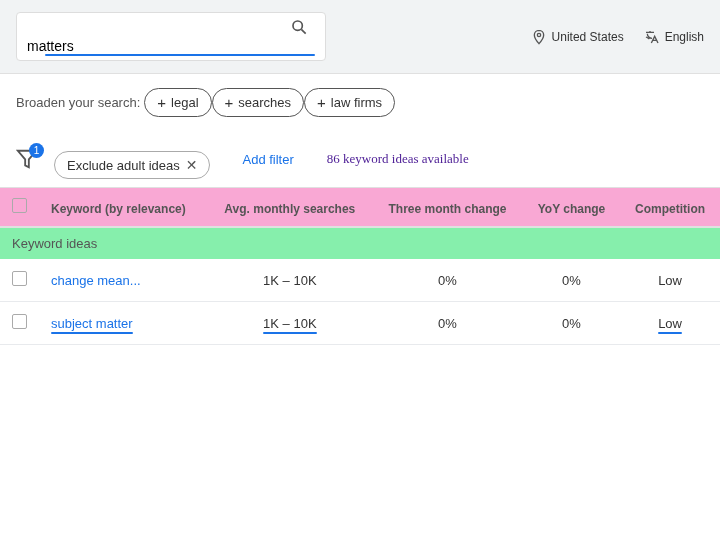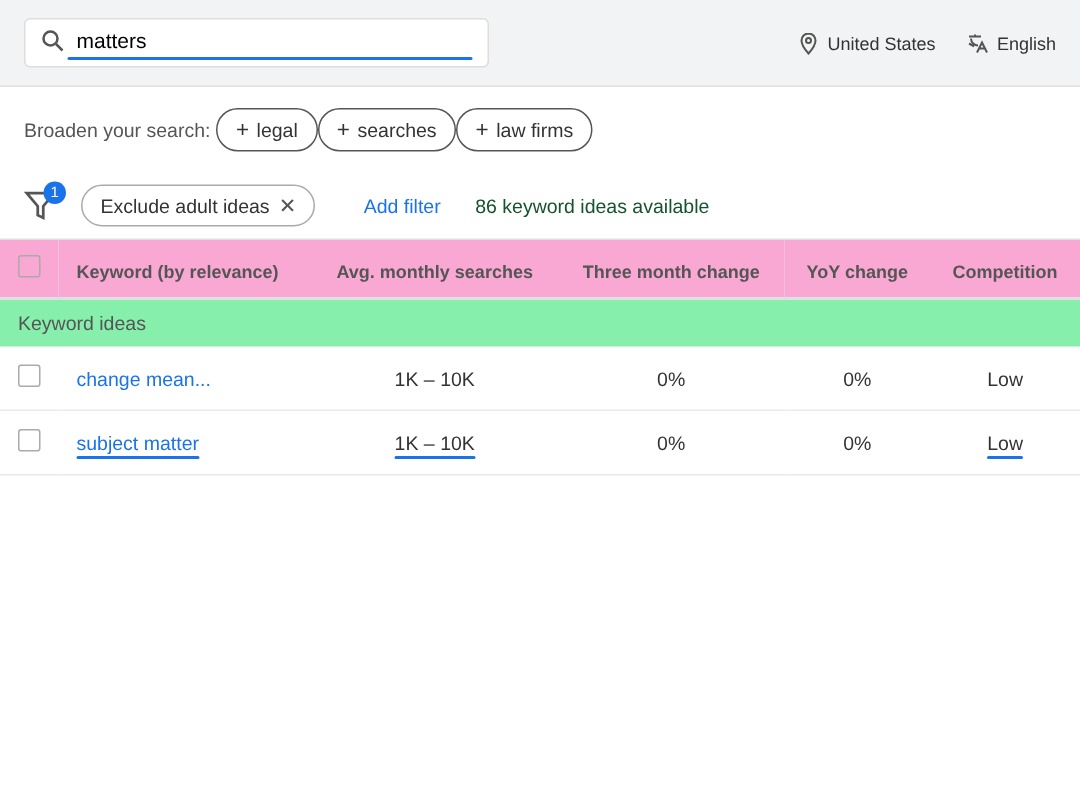--- a/index.html
+++ b/index.html
@@ -16,27 +16,28 @@
     .search-bar {
       display: flex;
       align-items: center;
       padding: 12px 16px;
       background: #f1f3f4;
       border-bottom: 1px solid #e0e0e0;
       gap: 20px;
     }
     .search-input-wrapper {
       display: flex;
-      align-items: flex-start;
+      align-items: flex-end;
       background: #fff;
       border: 1px solid #ddd;
       border-radius: 4px;
       padding: 6px 10px;
       width: 310px;
       position: relative;
+      flex-direction: column;
     }
     .search-icon-svg {
       margin-right: 8px;
       color: #555;
     }
     .search-input {
       border: none;
       outline: none;
       font-size: 14px;
       width: 100%;
@@ -122,38 +123,40 @@
     }
     .exclude-chip {
       display: flex;
       align-items: center;
       gap: 6px;
       border: 1px solid #aaa;
       border-radius: 20px;
       padding: 5px 12px;
       font-size: 13px;
       color: #333;
+      margin-top: 12px;
     }
     .exclude-x {
       cursor: pointer;
       color: #555;
       font-size: 14px;
     }
     .add-filter-btn {
       font-size: 13px;
       color: #1a73e8;
       cursor: pointer;
       background: none;
       border: none;
       margin-left: 16px;
     }
     .keyword-count {
       font-size: 13px;
-      color: #14532d;
-      margin-left: 7px;
+      color: #4c1d95;
+      margin-left: 17px;
+      font-family: Liberation Serif, serif;
     }
 
     
     .table-wrapper {
       width: 100%;
     }
     table {
       width: 100%;
       border-collapse: collapse;
     }

